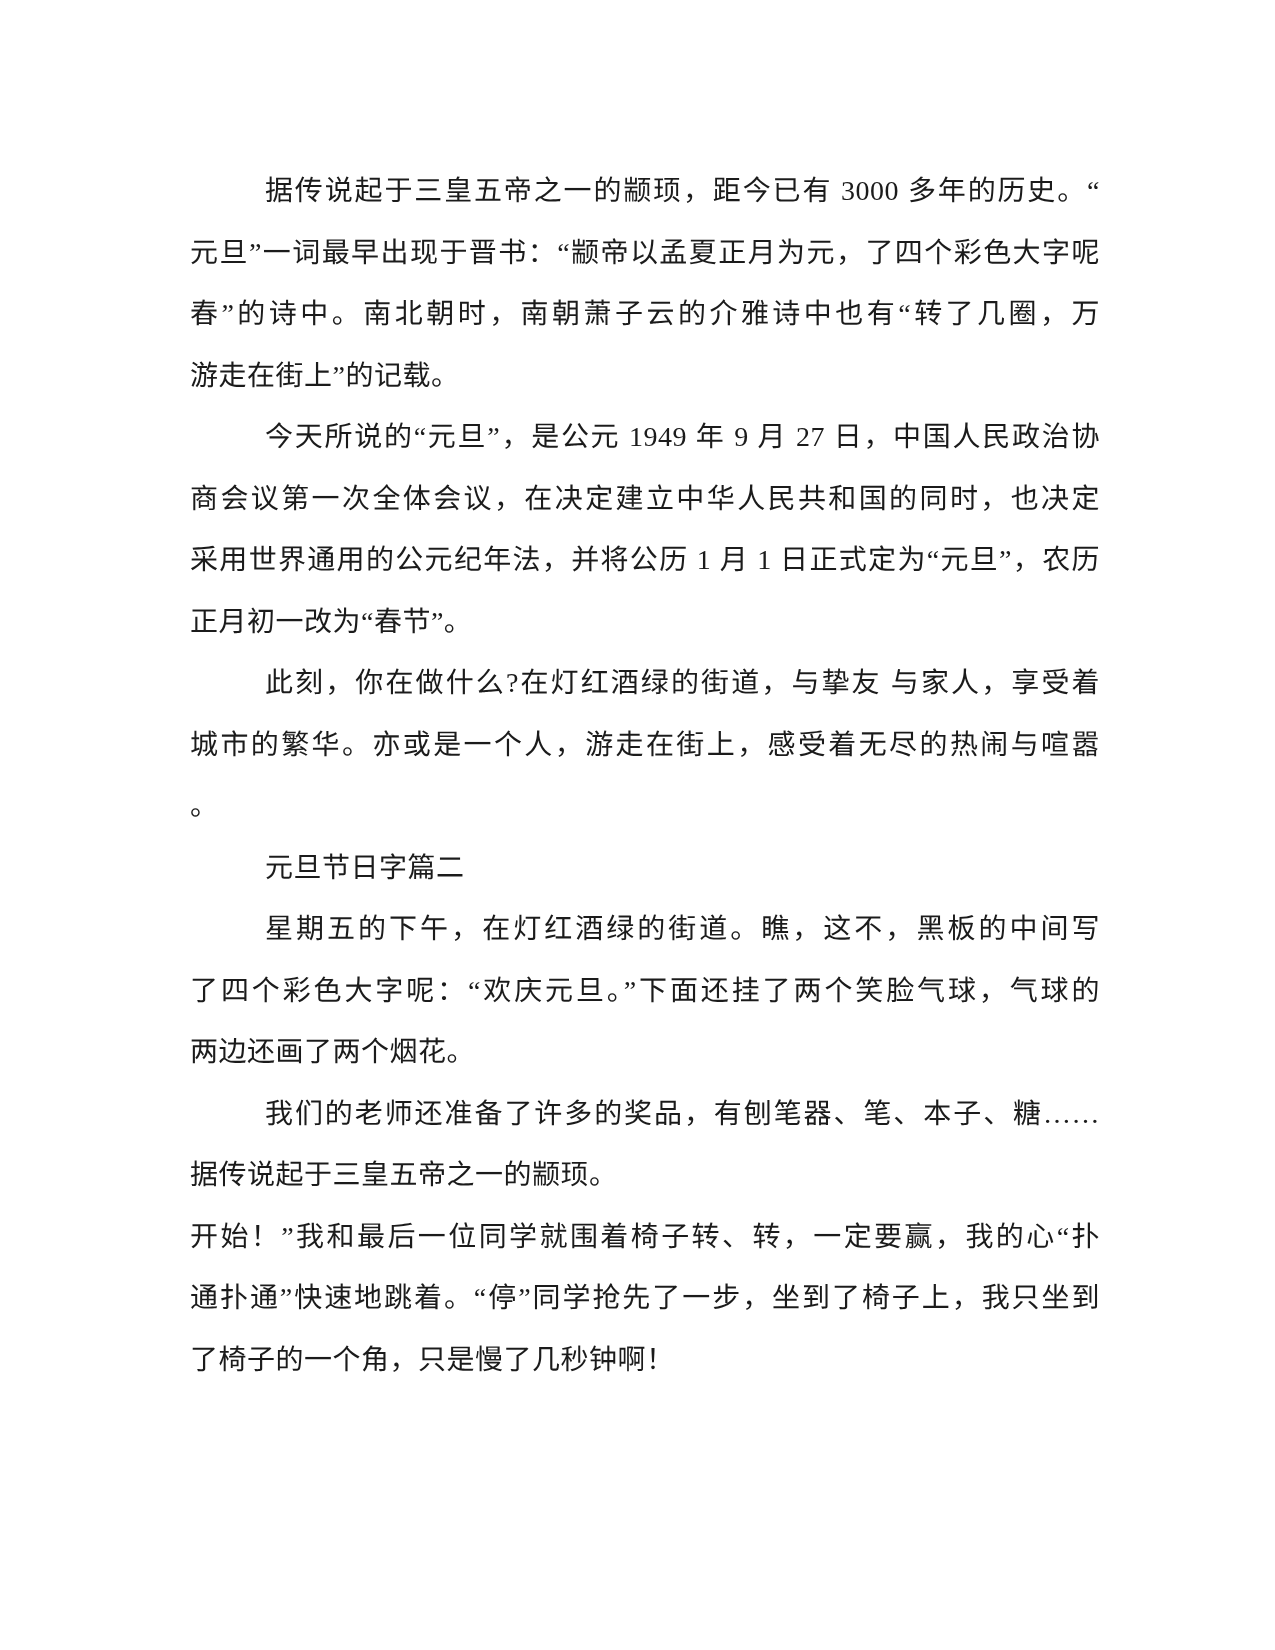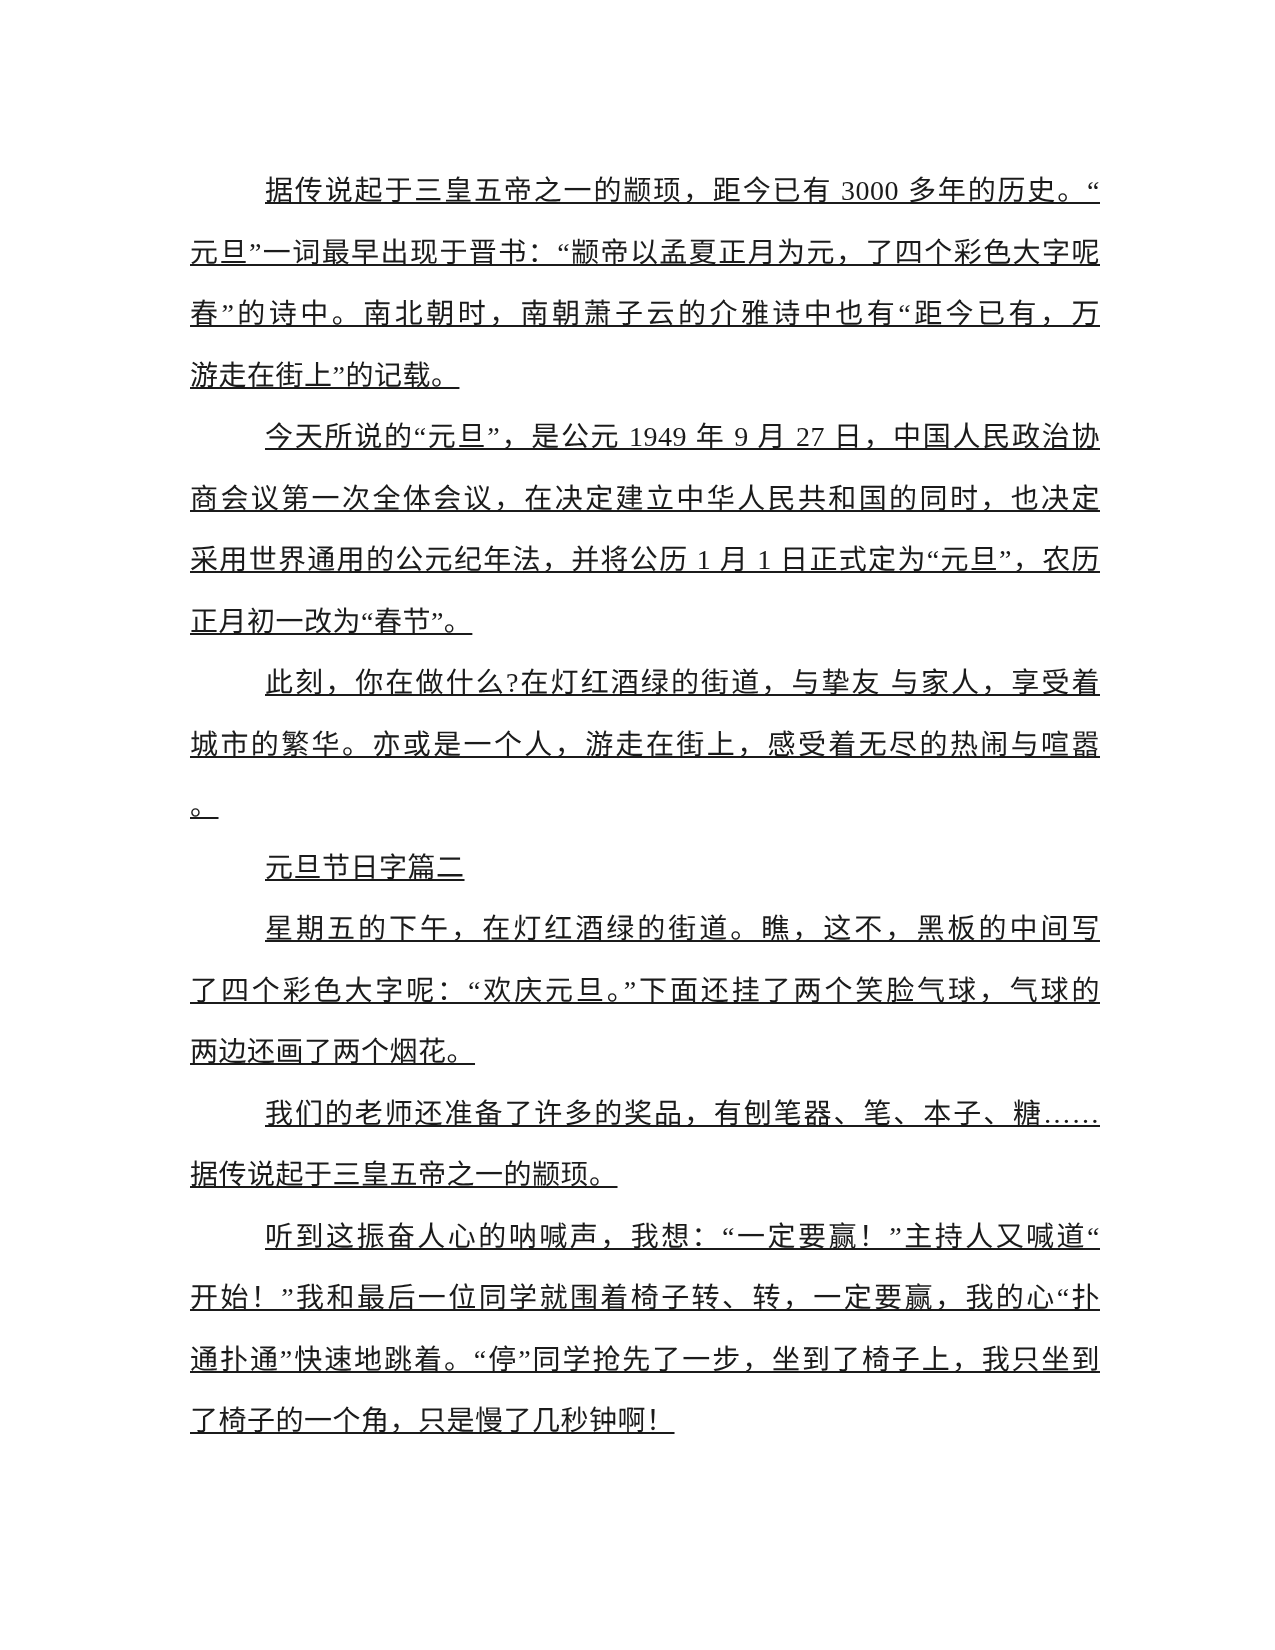--- a/index.html
+++ b/index.html
@@ -25,42 +25,41 @@
     padding: 0;
   }
   .ln {
     display: block;
     font-family: "Liberation Serif", "DejaVu Serif", serif;
     font-size: 28px;
     line-height: 61.5px;
     color: #1b1b1b;
     text-align: left;
     letter-spacing: 0.5px;
-    text-decoration: underline;
   }
   
   .ln.fill {
     text-align: justify;
     text-align-last: justify;
   }
   
   .ln.ind {
     text-indent: 75px;
   }
 </style>
 </head>
 <body>
 
 <div class="sheet">
   <section class="text-block">
 
     <p class="para">
       <span class="ln ind fill">据传说起于三皇五帝之一的颛顼，距今已有 3000 多年的历史。“</span>
       <span class="ln fill">元旦”一词最早出现于晋书：“颛帝以孟夏正月为元，了四个彩色大字呢</span>
-      <span class="ln fill">春”的诗中。南北朝时，南朝萧子云的介雅诗中也有“距今已有，万</span>
+      <span class="ln fill">春”的诗中。南北朝时，南朝萧子云的介雅诗中也有“转了几圈，万</span>
       <span class="ln">游走在街上”的记载。</span>
     </p>
 
     <p class="para">
       <span class="ln ind fill">今天所说的“元旦”，是公元 1949 年 9 月 27 日，中国人民政治协</span>
       <span class="ln fill">商会议第一次全体会议，在决定建立中华人民共和国的同时，也决定</span>
       <span class="ln fill">采用世界通用的公元纪年法，并将公历 1 月 1 日正式定为“元旦”，农历</span>
       <span class="ln">正月初一改为“春节”。</span>
     </p>
 
@@ -79,20 +78,19 @@
       <span class="ln fill">了四个彩色大字呢：“欢庆元旦。”下面还挂了两个笑脸气球，气球的</span>
       <span class="ln">两边还画了两个烟花。</span>
     </p>
 
     <p class="para">
       <span class="ln ind fill">我们的老师还准备了许多的奖品，有刨笔器、笔、本子、糖……</span>
       <span class="ln">据传说起于三皇五帝之一的颛顼。</span>
     </p>
 
     <p class="para">
-      <span class="ln ind fill">听到这振奋人心的呐喊声，我想：“一定要赢！”主持人又喊道“</span>
       <span class="ln fill">开始！”我和最后一位同学就围着椅子转、转，一定要赢，我的心“扑</span>
       <span class="ln fill">通扑通”快速地跳着。“停”同学抢先了一步，坐到了椅子上，我只坐到</span>
       <span class="ln">了椅子的一个角，只是慢了几秒钟啊！</span>
     </p>
 
   </section>
 </div>
 
 </body></html>

